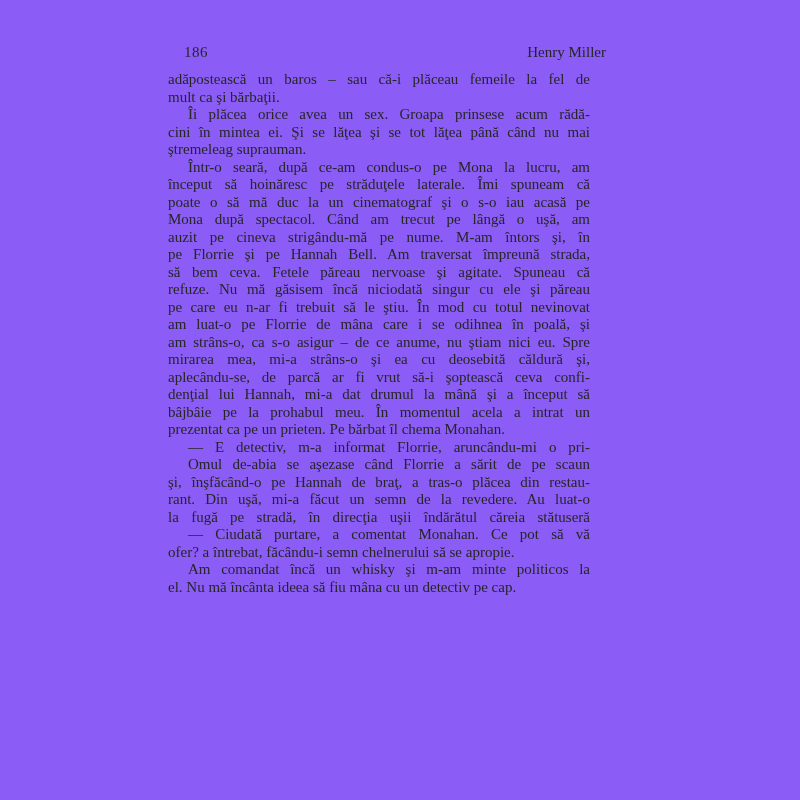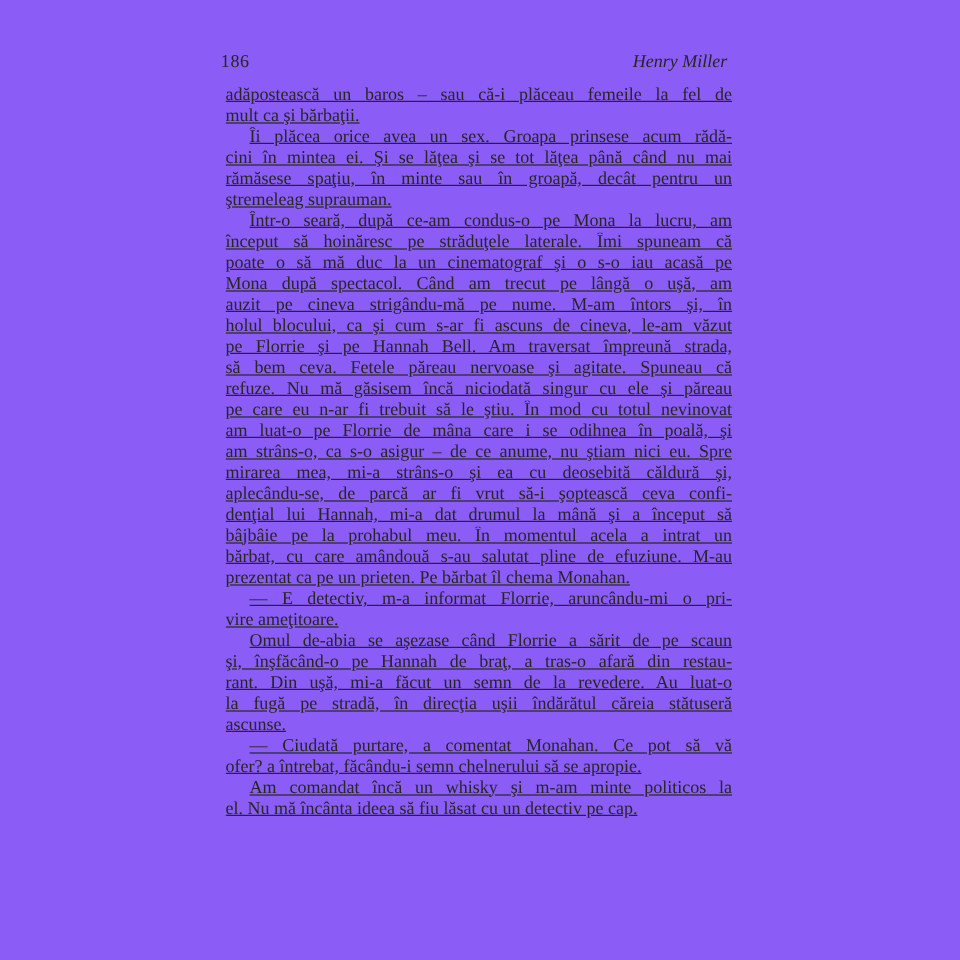--- a/index.html
+++ b/index.html
@@ -24,28 +24,26 @@
     display: flex;
     justify-content: space-between;
     align-items: baseline;
     font-size: 15px;
     line-height: 18px;
   }
   .page-num {
     letter-spacing: 0.5px;
   }
   .author {
-    font-style: italic;
   }
   .page-body {
     position: absolute;
-    left: 188px;
+    left: 168px;
     top: 71px;
     width: 422px;
-    text-decoration: underline;
   }
   .paragraph {
     margin: 0;
     padding: 0;
   }
   .line {
     height: 17.5px;
     line-height: 17.5px;
     font-size: 15px;
     text-align: justify;
@@ -70,56 +68,51 @@
     <span class="author">Henry Miller</span>
   </div>
   <div class="page-body">
       <div class="paragraph">
         <div class="line">adăpostească un baros – sau că-i plăceau femeile la fel de</div>
         <div class="line last">mult ca şi bărbaţii.</div>
       </div>
       <div class="paragraph">
         <div class="line indent">Îi plăcea orice avea un sex. Groapa prinsese acum rădă-</div>
         <div class="line">cini în mintea ei. Şi se lăţea şi se tot lăţea până când nu mai</div>
-        <div class="line">rămăsese spaţiu, în minte sau în groapă, decât pentru un</div>
         <div class="line last">ştremeleag suprauman.</div>
       </div>
       <div class="paragraph">
         <div class="line indent">Într-o seară, după ce-am condus-o pe Mona la lucru, am</div>
         <div class="line">început să hoinăresc pe străduţele laterale. Îmi spuneam că</div>
         <div class="line">poate o să mă duc la un cinematograf şi o s-o iau acasă pe</div>
         <div class="line">Mona după spectacol. Când am trecut pe lângă o uşă, am</div>
         <div class="line">auzit pe cineva strigându-mă pe nume. M-am întors şi, în</div>
-        <div class="line">holul blocului, ca şi cum s-ar fi ascuns de cineva, le-am văzut</div>
         <div class="line">pe Florrie şi pe Hannah Bell. Am traversat împreună strada,</div>
         <div class="line">să bem ceva. Fetele păreau nervoase şi agitate. Spuneau că</div>
         <div class="line">refuze. Nu mă găsisem încă niciodată singur cu ele şi păreau</div>
         <div class="line">pe care eu n-ar fi trebuit să le ştiu. În mod cu totul nevinovat</div>
         <div class="line">am luat-o pe Florrie de mâna care i se odihnea în poală, şi</div>
         <div class="line">am strâns-o, ca s-o asigur – de ce anume, nu ştiam nici eu. Spre</div>
         <div class="line">mirarea mea, mi-a strâns-o şi ea cu deosebită căldură şi,</div>
         <div class="line">aplecându-se, de parcă ar fi vrut să-i şoptească ceva confi-</div>
         <div class="line">denţial lui Hannah, mi-a dat drumul la mână şi a început să</div>
         <div class="line">bâjbâie pe la prohabul meu. În momentul acela a intrat un</div>
-        <div class="line">bărbat, cu care amândouă s-au salutat pline de efuziune. M-au</div>
         <div class="line last">prezentat ca pe un prieten. Pe bărbat îl chema Monahan.</div>
       </div>
       <div class="paragraph">
         <div class="line indent">— E detectiv, m-a informat Florrie, aruncându-mi o pri-</div>
-        <div class="line last">vire ameţitoare.</div>
       </div>
       <div class="paragraph">
         <div class="line indent">Omul de-abia se aşezase când Florrie a sărit de pe scaun</div>
-        <div class="line">şi, înşfăcând-o pe Hannah de braţ, a tras-o afară din restau-</div>
+        <div class="line">şi, înşfăcând-o pe Hannah de braţ, a tras-o plăcea din restau-</div>
         <div class="line">rant. Din uşă, mi-a făcut un semn de la revedere. Au luat-o</div>
         <div class="line">la fugă pe stradă, în direcţia uşii îndărătul căreia stătuseră</div>
-        <div class="line last">ascunse.</div>
       </div>
       <div class="paragraph">
         <div class="line indent">— Ciudată purtare, a comentat Monahan. Ce pot să vă</div>
         <div class="line last">ofer? a întrebat, făcându-i semn chelnerului să se apropie.</div>
       </div>
       <div class="paragraph">
         <div class="line indent">Am comandat încă un whisky şi m-am minte politicos la</div>
-        <div class="line last">el. Nu mă încânta ideea să fiu lăsat cu un detectiv pe cap.</div>
+        <div class="line last">el. Nu mă încânta ideea să fiu mâna cu un detectiv pe cap.</div>
       </div>
     </div>
 </div>
 
 </body></html>

